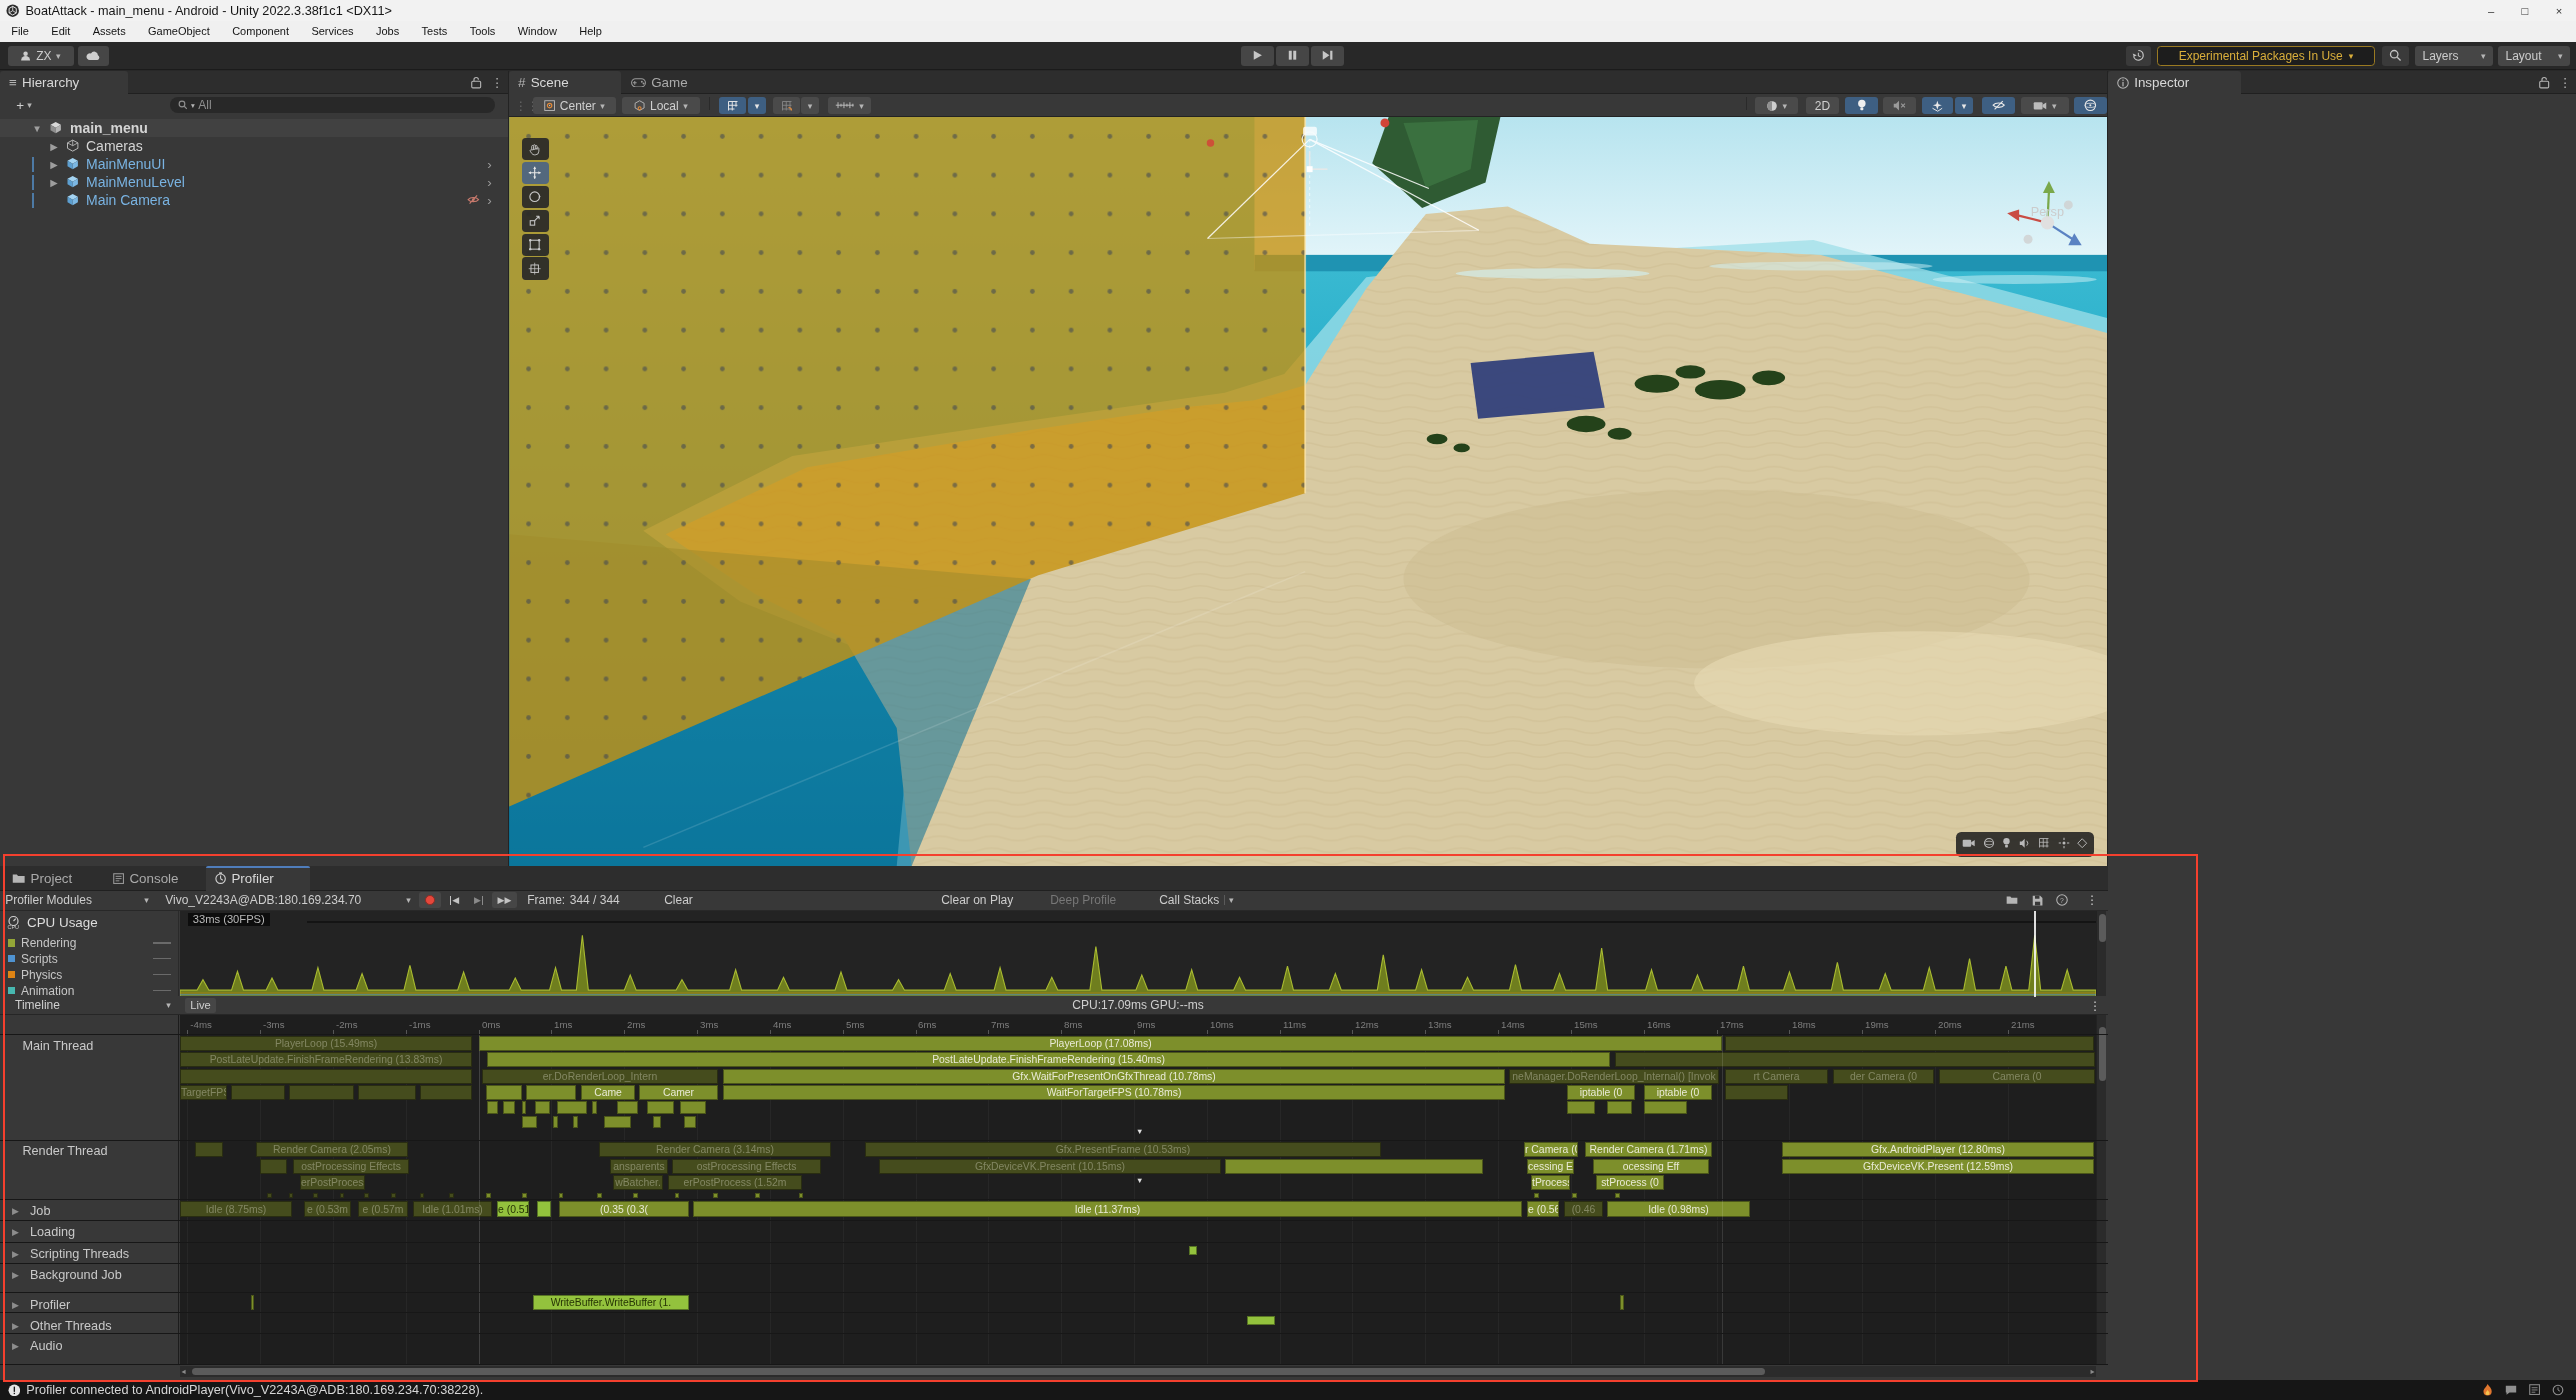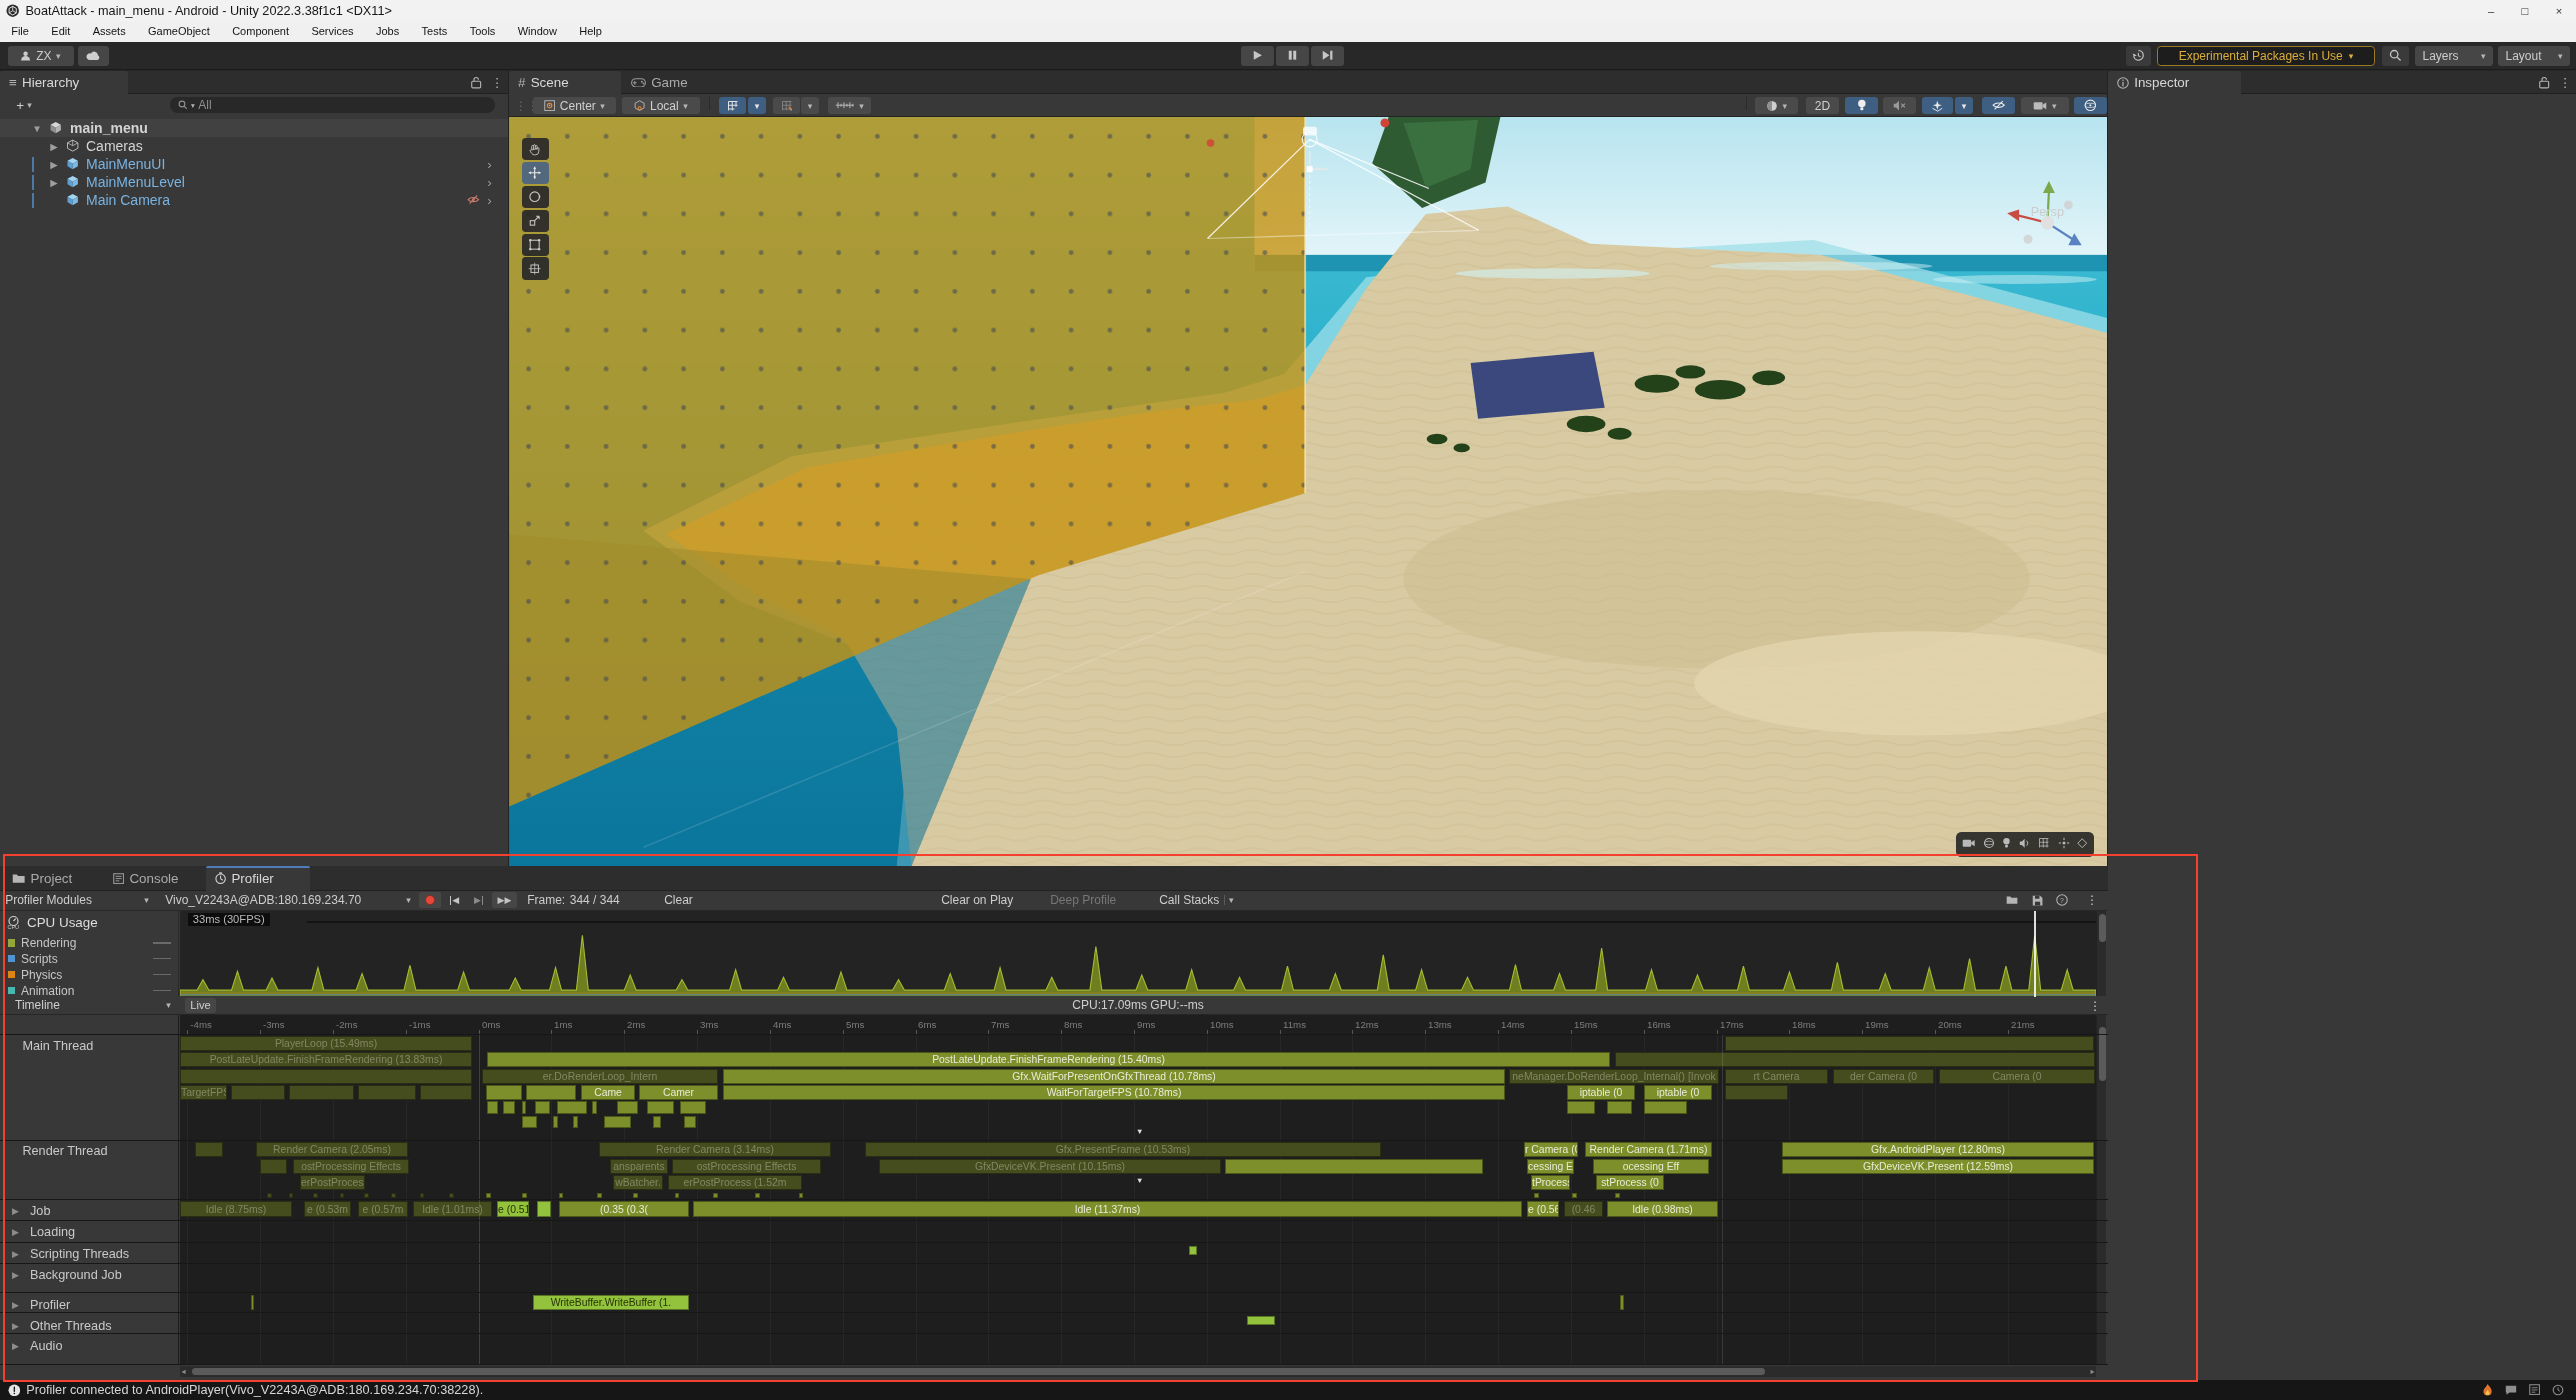--- a/index.html
+++ b/index.html
@@ -838,20 +838,21 @@
         <div class="gridline" style="left: 1682px;"></div>
         <div class="ruler-label" style="left: 1758px;">20ms</div>
         <div class="ruler-tick" style="left: 1755px;"></div>
         <div class="gridline" style="left: 1755px;"></div>
         <div class="ruler-label" style="left: 1831px;">21ms</div>
         <div class="ruler-tick" style="left: 1828px;"></div>
         <div class="gridline" style="left: 1828px;"></div>
         <div style="position: absolute; top: 19.4px; bottom: 0px; width: 0.7px; background: rgba(255, 255, 255, 0.12); left: 299px; z-index: 2;"></div>
         <div style="position: absolute; top: 19.4px; bottom: 0px; width: 0.7px; background: rgba(255, 255, 255, 0.12); left: 1542px; z-index: 2;"></div>
         <div class="bar bar-d" style="left: 0px; width: 292px; top: 21px; height: 15px; line-height: 13.4px;">PlayerLoop (15.49ms)</div>
+        <div class="bar bar-b" style="left: 299px; width: 1243px; top: 21px; height: 15px; line-height: 13.4px;">PlayerLoop (17.08ms)</div>
         <div class="bar bar-d" style="left: 1545px; width: 369px; top: 21px; height: 15px; line-height: 13.4px;"></div>
         <div class="bar bar-d" style="left: 0px; width: 292px; top: 37px; height: 15px; line-height: 13.4px;">PostLateUpdate.FinishFrameRendering (13.83ms)</div>
         <div class="bar bar-b" style="left: 307px; width: 1123px; top: 37px; height: 15px; line-height: 13.4px;">PostLateUpdate.FinishFrameRendering (15.40ms)</div>
         <div class="bar bar-d" style="left: 1435px; width: 480px; top: 37px; height: 15px; line-height: 13.4px;"></div>
         <div class="bar bar-d" style="left: 0px; width: 292px; top: 54px; height: 15px; line-height: 13.4px;"></div>
         <div class="bar bar-d" style="left: 302px; width: 236px; top: 54px; height: 15px; line-height: 13.4px;">er.DoRenderLoop_Intern</div>
         <div class="bar bar-b" style="left: 543px; width: 782px; top: 54px; height: 15px; line-height: 13.4px;">Gfx.WaitForPresentOnGfxThread (10.78ms)</div>
         <div class="bar bar-d" style="left: 1329px; width: 210px; top: 54px; height: 15px; line-height: 13.4px;">neManager.DoRenderLoop_Internal() [Invok</div>
         <div class="bar bar-d" style="left: 1545px; width: 103px; top: 54px; height: 15px; line-height: 13.4px;">rt Camera</div>
         <div class="bar bar-d" style="left: 1653px; width: 101px; top: 54px; height: 15px; line-height: 13.4px;">der Camera (0</div>
@@ -931,21 +932,21 @@
         <div class="bar bar-d" style="left: 0px; width: 112px; top: 186px; height: 16.4px; line-height: 15px;">Idle (8.75ms)</div>
         <div class="bar bar-d" style="left: 124px; width: 47px; top: 186px; height: 16.4px; line-height: 15px;">e (0.53m</div>
         <div class="bar bar-d" style="left: 178px; width: 50px; top: 186px; height: 16.4px; line-height: 15px;">e (0.57m</div>
         <div class="bar bar-d" style="left: 233px; width: 79px; top: 186px; height: 16.4px; line-height: 15px;">Idle (1.01ms)</div>
         <div class="bar bar-g" style="left: 317px; width: 32px; top: 186px; height: 16.4px; line-height: 15px;">e (0.51n</div>
         <div class="bar bar-g" style="left: 357px; width: 13.8px; top: 186px; height: 16.4px; line-height: 15px;"></div>
         <div class="bar bar-b" style="left: 379px; width: 130px; top: 186px; height: 16.4px; line-height: 15px;">(0.35  (0.3(</div>
         <div class="bar bar-b" style="left: 513px; width: 829px; top: 186px; height: 16.4px; line-height: 15px;">Idle (11.37ms)</div>
         <div class="bar bar-b" style="left: 1347px; width: 32px; top: 186px; height: 16.4px; line-height: 15px;">e (0.56m</div>
         <div class="bar bar-d" style="left: 1384px; width: 39px; top: 186px; height: 16.4px; line-height: 15px;">(0.46</div>
-        <div class="bar bar-b" style="left: 1427px; width: 111px; top: 186px; height: 16.4px; line-height: 15px;">Idle (0.98ms)</div>
+        <div class="bar bar-b" style="left: 1427px; width: 143px; top: 186px; height: 16.4px; line-height: 15px;">Idle (0.98ms)</div>
         <div class="bar bar-g" style="left: 1009px; width: 8px; top: 231px; height: 9px; line-height: 7.5px;"></div>
         <div class="bar bar-b" style="left: 71px; width: 2.9px; top: 280px; height: 15px; line-height: 13.4px;"></div>
         <div class="bar bar-g" style="left: 353px; width: 156px; top: 280px; height: 15px; line-height: 13.4px;">WriteBuffer.WriteBuffer (1.</div>
         <div class="bar bar-b" style="left: 1440px; width: 3.7px; top: 280px; height: 15px; line-height: 13.4px;"></div>
         <div class="bar bar-g" style="left: 1067px; width: 28px; top: 301px; height: 9px; line-height: 7.5px;"></div>
         <div class="flowmark" style="left: 956px; top: 112px;">▼</div>
         <div class="flowmark" style="left: 956px; top: 161px;">▼</div>
       </div>
     <div id="tlSeps"></div>
     <div class="scrollv" style="left:2096px;top:149px;height:350px;">

